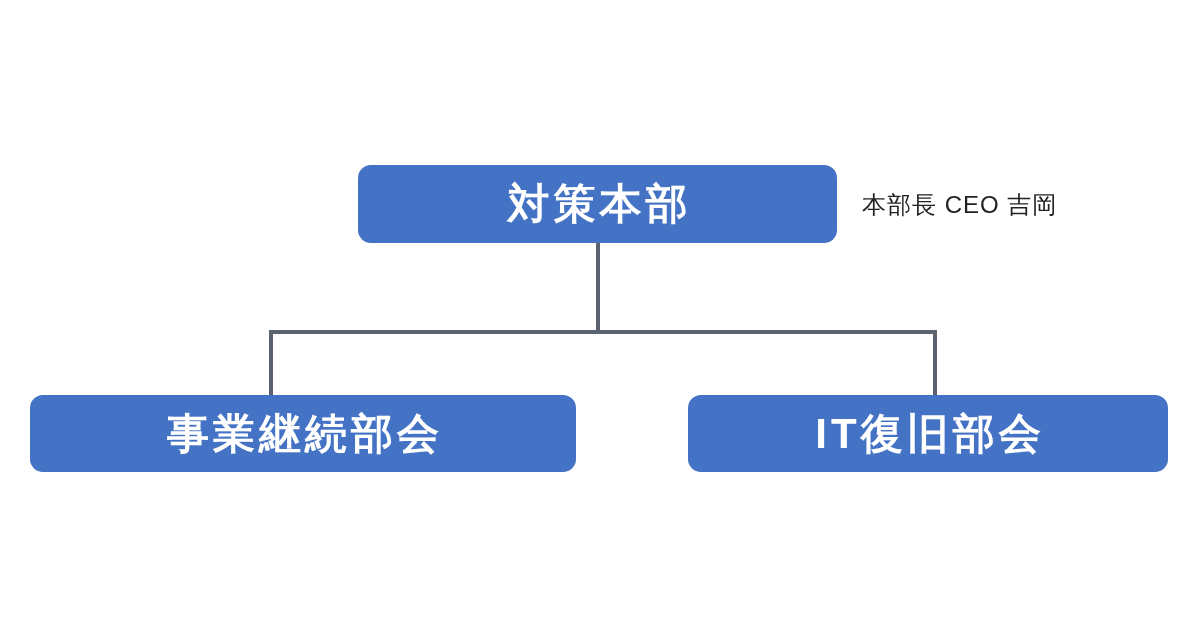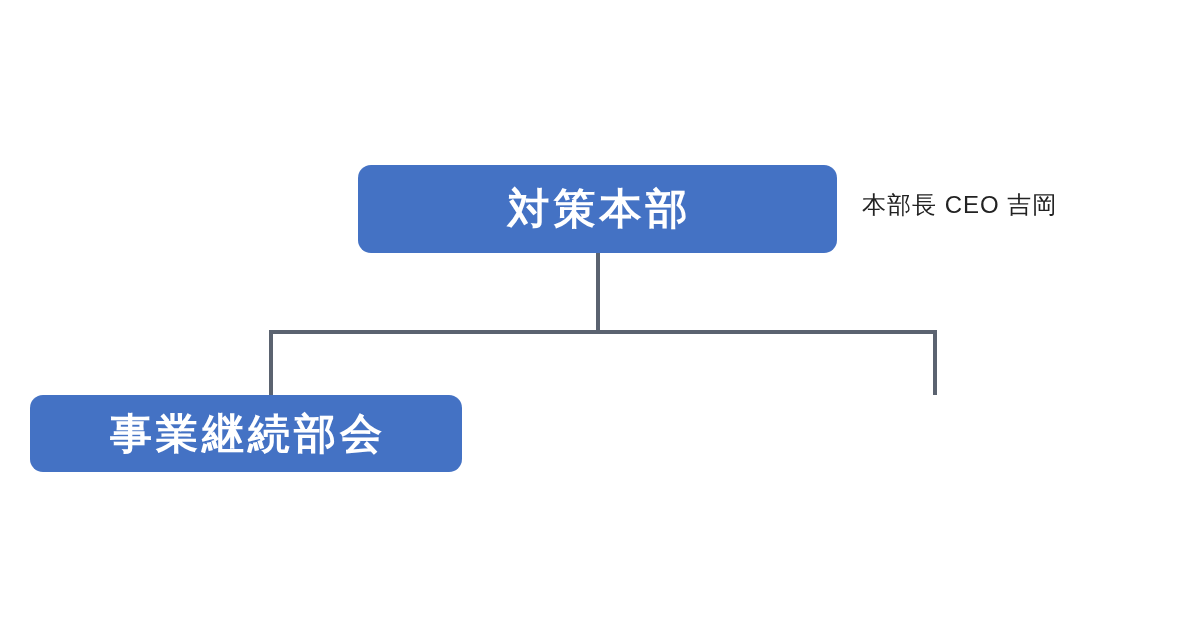--- a/index.html
+++ b/index.html
@@ -28,22 +28,22 @@
     display: flex;
     align-items: center;
     justify-content: center;
     color: var(--node-text);
     font-weight: bold;
     font-size: 42px;
     letter-spacing: 4px;
     text-indent: 4px; 
     white-space: nowrap;
   }
-  .node-root   { left: 358px; top: 165px; width: 479px; height: 88px; }
-  .node-left   { left:  30px; top: 395px; width: 432px; height: 77px; }
+  .node-root   { left: 358px; top: 165px; width: 479px; height: 78px; }
+  .node-left   { left:  30px; top: 395px; width: 546px; height: 77px; }
   .node-right  { left: 688px; top: 395px; width: 480px; height: 77px; }
   .connector {
     position: absolute;
     background: var(--connector);
   }
   .conn-trunk      { left: 596px; top: 243px; width: 4px;   height: 91px; }
   .conn-crossbar   { left: 269px; top: 330px; width: 668px; height: 4px;  }
   .conn-drop-left  { left: 269px; top: 330px; width: 4px;   height: 65px; }
   .conn-drop-right { left: 933px; top: 330px; width: 4px;   height: 65px; }
   .annotation {
@@ -71,14 +71,17 @@
   <div class="node node-root">
     <span>対策本部</span>
   </div>
 
   <div class="annotation">本部長 CEO 吉岡</div>
 
   <div class="node node-left">
     <span>事業継続部会</span>
   </div>
 
+  <div class="node node-right">
+    <span>IT復旧部会</span>
+  </div>
 
 </div>
 
 </body></html>

